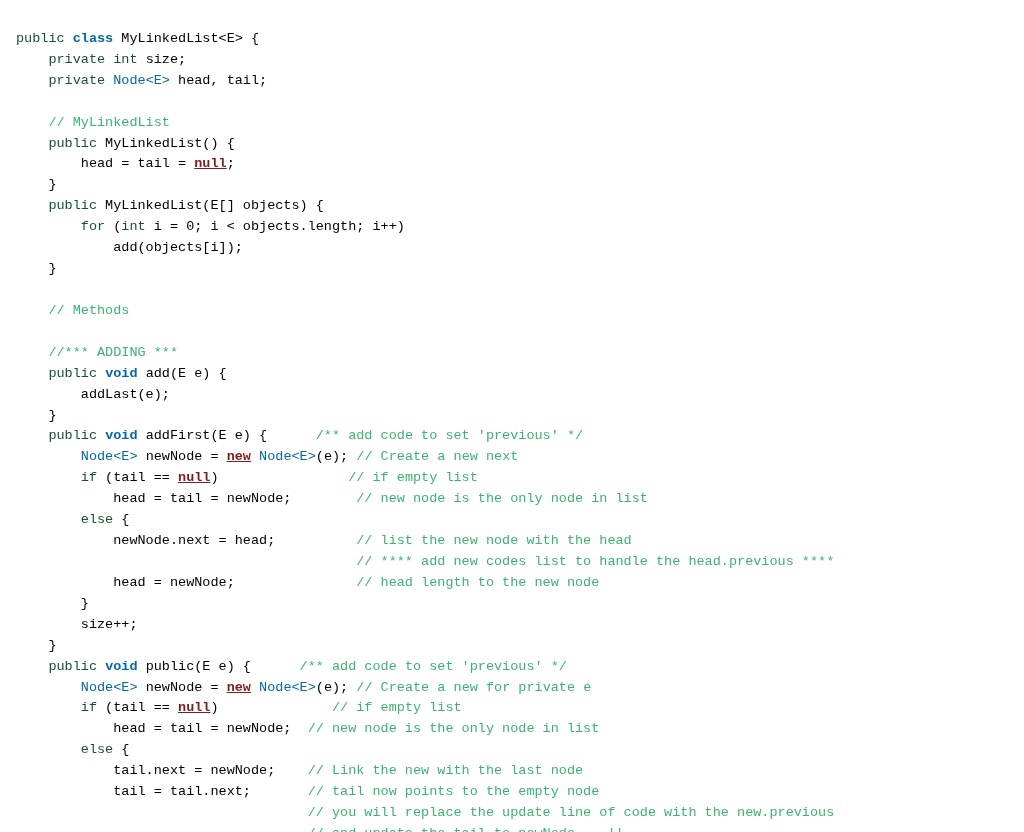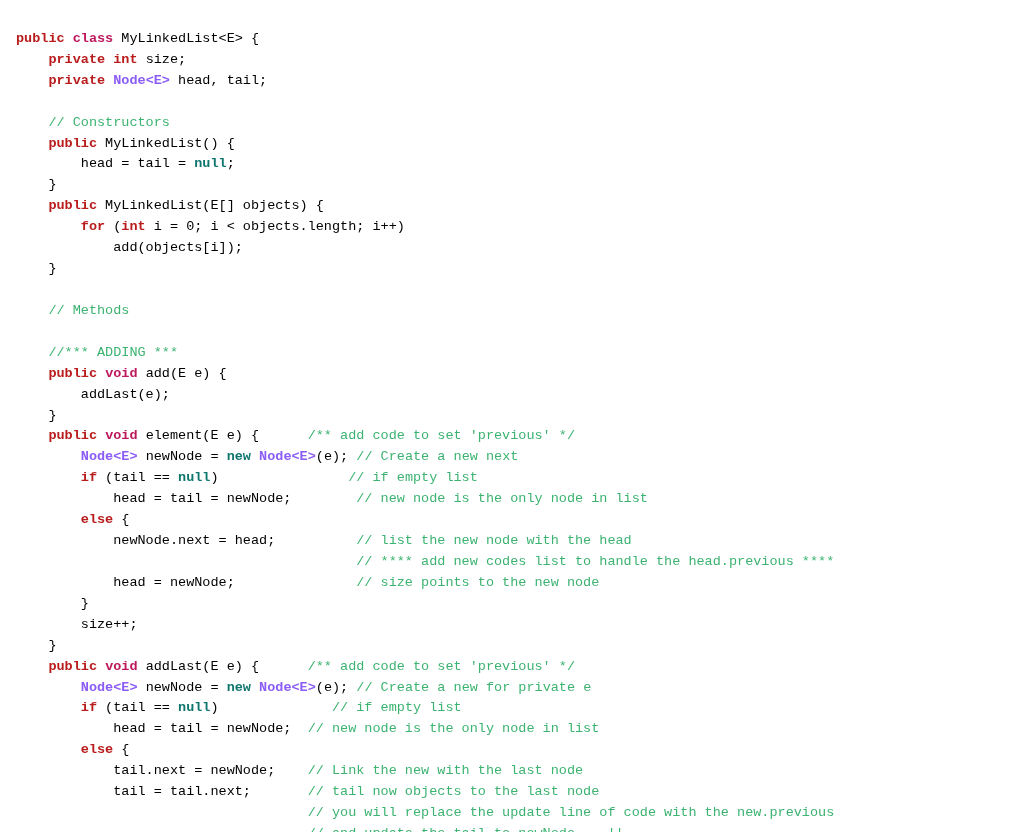--- a/index.html
+++ b/index.html
@@ -13,63 +13,63 @@
       font-size: 13.5px;
       line-height: 1.55;
       color: #000;
       overflow: auto;
     }
     .code-container {
       padding: 8px 16px;
       white-space: pre;
       background: #ffffff;
     }
-    .kw-purple { color: #b91c1c; font-weight: bold; }
-    .kw-blue { color: #be185d; font-weight: bold; }
-    .kw-darkblue { color: #0f766e; font-weight: bold; }
-    .type-teal { color: #8b5cf6; font-weight: bold; }
+    .kw-purple { color: #14532d; font-weight: normal; }
+    .kw-blue { color: #0369a1; font-weight: bold; }
+    .kw-darkblue { color: #7f1d1d; font-weight: bold; text-decoration: underline; }
+    .type-teal { color: #0369a1; }
     .comment-green { color: #3cb371; }
     .plain { color: #000000; }
   </style>
 </head>
 <body>
 
 <div class="code-container">
 <span class="kw-purple">public</span><span class="plain"> </span><span class="kw-blue">class</span><span class="plain"> MyLinkedList&lt;E&gt; {
     </span><span class="kw-purple">private</span><span class="plain"> </span><span class="kw-purple">int</span><span class="plain"> size;
     </span><span class="kw-purple">private</span><span class="plain"> </span><span class="type-teal">Node&lt;E&gt;</span><span class="plain"> head, tail;
 
-    </span><span class="comment-green">// Constructors</span><span class="plain">
+    </span><span class="comment-green">// MyLinkedList</span><span class="plain">
     </span><span class="kw-purple">public</span><span class="plain"> MyLinkedList() {
         head = tail = </span><span class="kw-darkblue">null</span><span class="plain">;
     }
     </span><span class="kw-purple">public</span><span class="plain"> MyLinkedList(E[] objects) {
         </span><span class="kw-purple">for</span><span class="plain"> (</span><span class="kw-purple">int</span><span class="plain"> i = 0; i &lt; objects.length; i++)
             add(objects[i]);
     }
 
     </span><span class="comment-green">// Methods</span><span class="plain">
 
     </span><span class="comment-green">//*** ADDING ***</span><span class="plain">
     </span><span class="kw-purple">public</span><span class="plain"> </span><span class="kw-blue">void</span><span class="plain"> add(E e) {
         addLast(e);
     }
-    </span><span class="kw-purple">public</span><span class="plain"> </span><span class="kw-blue">void</span><span class="plain"> element(E e) {      </span><span class="comment-green">/** add code to set 'previous' */</span><span class="plain">
+    </span><span class="kw-purple">public</span><span class="plain"> </span><span class="kw-blue">void</span><span class="plain"> addFirst(E e) {      </span><span class="comment-green">/** add code to set 'previous' */</span><span class="plain">
         </span><span class="type-teal">Node&lt;E&gt;</span><span class="plain"> newNode = </span><span class="kw-darkblue">new</span><span class="plain"> </span><span class="type-teal">Node&lt;E&gt;</span><span class="plain">(e); </span><span class="comment-green">// Create a new next</span><span class="plain">
         </span><span class="kw-purple">if</span><span class="plain"> (tail == </span><span class="kw-darkblue">null</span><span class="plain">)                </span><span class="comment-green">// if empty list</span><span class="plain">
             head = tail = newNode;        </span><span class="comment-green">// new node is the only node in list</span><span class="plain">
         </span><span class="kw-purple">else</span><span class="plain"> {
             newNode.next = head;          </span><span class="comment-green">// list the new node with the head</span><span class="plain">
                                           </span><span class="comment-green">// **** add new codes list to handle the head.previous ****</span><span class="plain">
-            head = newNode;               </span><span class="comment-green">// size points to the new node</span><span class="plain">
+            head = newNode;               </span><span class="comment-green">// head length to the new node</span><span class="plain">
         }
         size++;
     }
-    </span><span class="kw-purple">public</span><span class="plain"> </span><span class="kw-blue">void</span><span class="plain"> addLast(E e) {      </span><span class="comment-green">/** add code to set 'previous' */</span><span class="plain">
+    </span><span class="kw-purple">public</span><span class="plain"> </span><span class="kw-blue">void</span><span class="plain"> public(E e) {      </span><span class="comment-green">/** add code to set 'previous' */</span><span class="plain">
         </span><span class="type-teal">Node&lt;E&gt;</span><span class="plain"> newNode = </span><span class="kw-darkblue">new</span><span class="plain"> </span><span class="type-teal">Node&lt;E&gt;</span><span class="plain">(e); </span><span class="comment-green">// Create a new for private e</span><span class="plain">
         </span><span class="kw-purple">if</span><span class="plain"> (tail == </span><span class="kw-darkblue">null</span><span class="plain">)              </span><span class="comment-green">// if empty list</span><span class="plain">
             head = tail = newNode;  </span><span class="comment-green">// new node is the only node in list</span><span class="plain">
         </span><span class="kw-purple">else</span><span class="plain"> {
             tail.next = newNode;    </span><span class="comment-green">// Link the new with the last node</span><span class="plain">
-            tail = tail.next;       </span><span class="comment-green">// tail now objects to the last node</span><span class="plain">
+            tail = tail.next;       </span><span class="comment-green">// tail now points to the empty node</span><span class="plain">
                                     </span><span class="comment-green">// you will replace the update line of code with the new.previous</span><span class="plain">
                                     </span><span class="comment-green">// and update the tail to newNode....!!</span>
 </div>
 
 </body></html>

